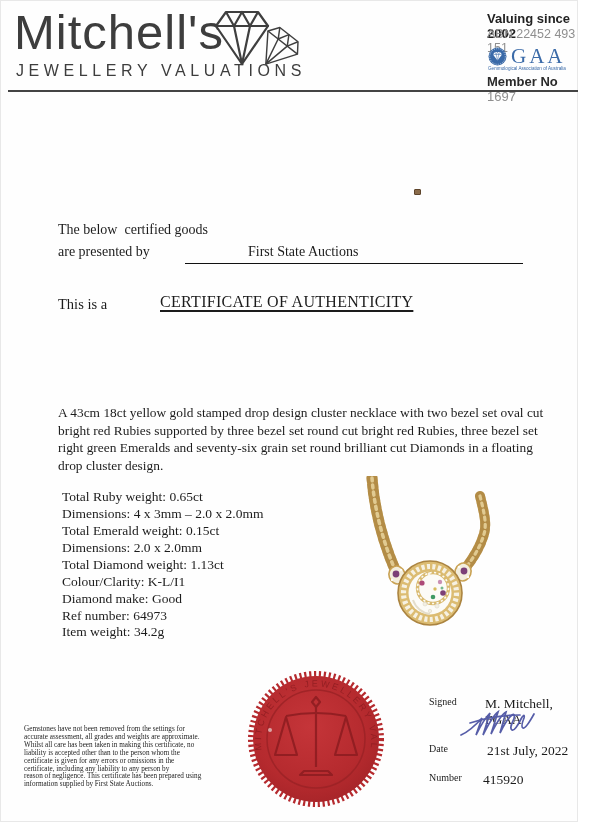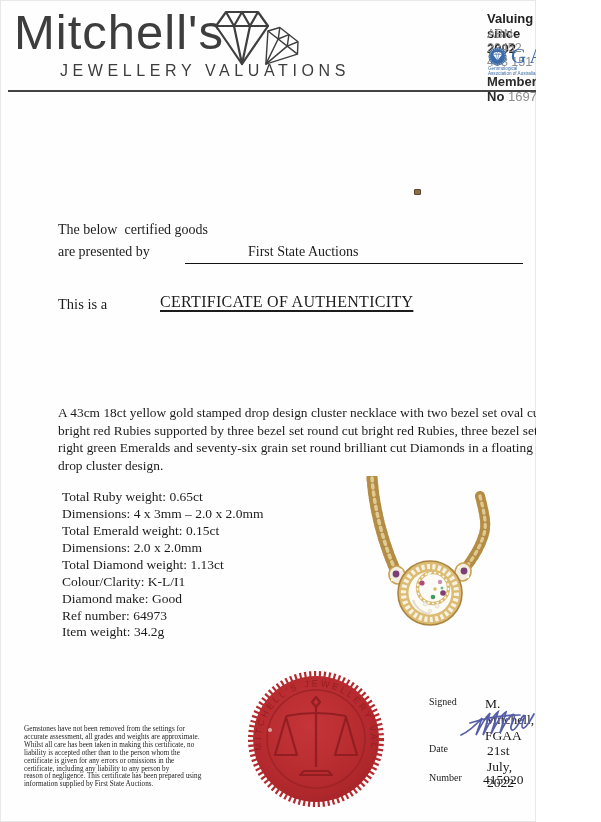--- a/index.html
+++ b/index.html
@@ -1,24 +1,24 @@
 <!DOCTYPE html>
 <html><head>
 <meta charset="utf-8">
 <style>
   html,body{margin:0;padding:0;background:#ffffff;}
-  .page{position:relative;width:536px;height:822px;background:#fefefe;overflow:hidden;
+  .page{position:relative;width:578px;height:822px;background:#fefefe;overflow:hidden;
         font-family:"Liberation Serif",serif;color:#1c1c1c;box-shadow:inset 0 0 0 1px #e8e8e8;}
   .abs{position:absolute;}
 
   
   .brand{left:14px;top:4px;font-family:"Liberation Sans",sans-serif;font-size:49px;
          font-weight:400;color:#3d3d3d;letter-spacing:1px;line-height:56px;}
   .tagline{left:16px;top:62px;font-family:"Liberation Sans",sans-serif;font-size:16px;
-           letter-spacing:4.6px;color:#3d3d3d;margin-left:44px;}
+           letter-spacing:4.6px;color:#3d3d3d;}
   .logo-diamonds{left:212px;top:6px;}
   .valuing{left:487px;top:11px;font-family:"Liberation Sans",sans-serif;font-weight:bold;
            font-size:13px;color:#222;}
   .abn{left:487px;top:27px;font-family:"Liberation Sans",sans-serif;font-size:12.5px;color:#8f8f8f;}
   .gaa-row{left:488px;top:44px;display:flex;align-items:center;gap:4px;}
   .gaa-acronym{font-family:"Liberation Serif",serif;font-size:21px;color:#3a6aa8;letter-spacing:3px;}
   .gaa-sub{left:488px;top:66px;font-family:"Liberation Sans",sans-serif;font-size:4.6px;color:#3a6aa8;}
   .member{left:487px;top:74px;font-family:"Liberation Sans",sans-serif;font-size:13px;}
   .member b{color:#2a2a2a;}
   .member .num{color:#8f8f8f;}

